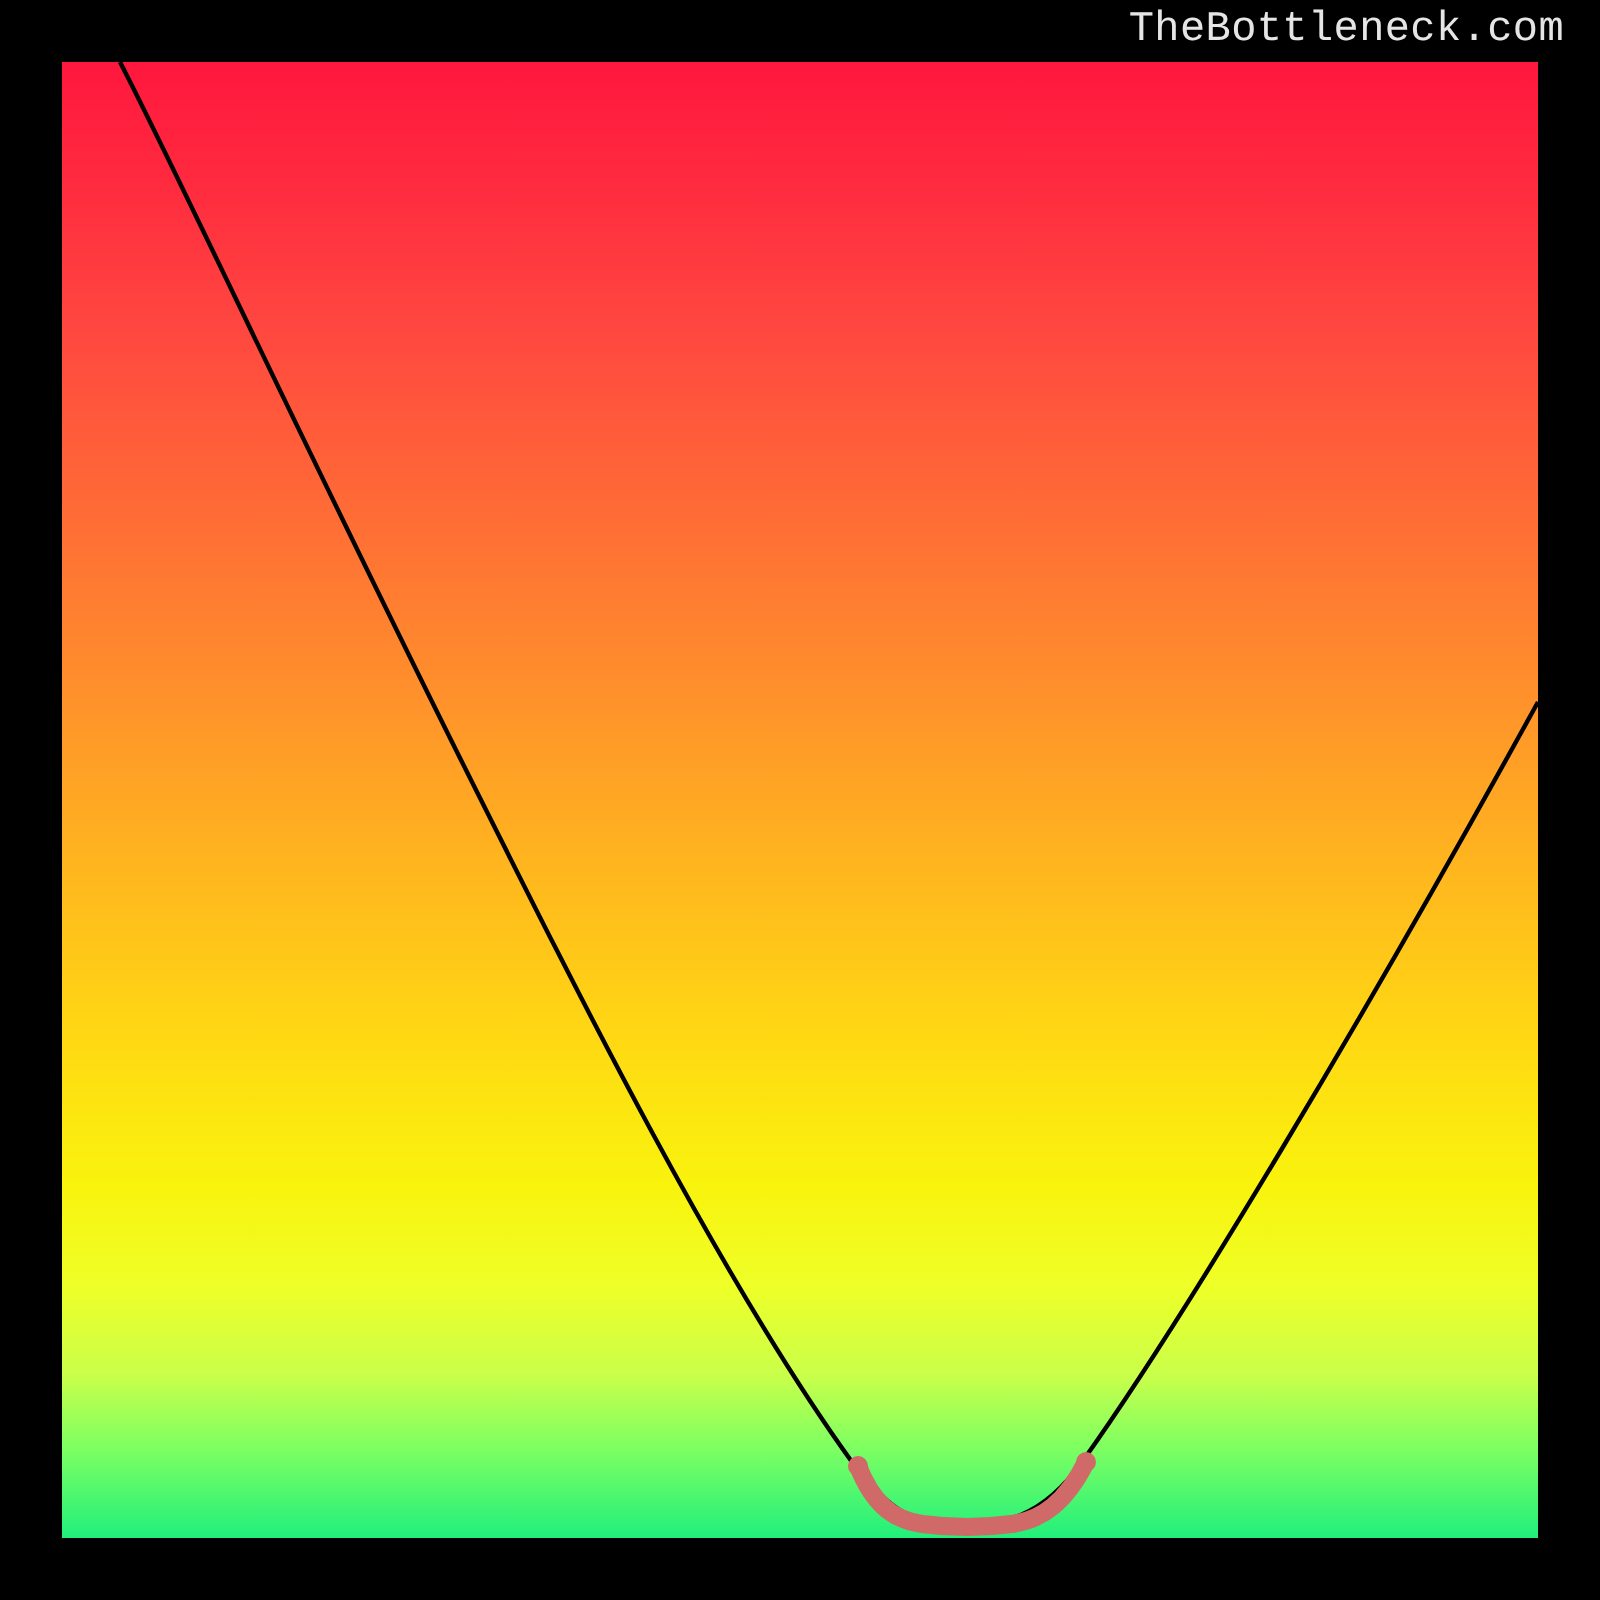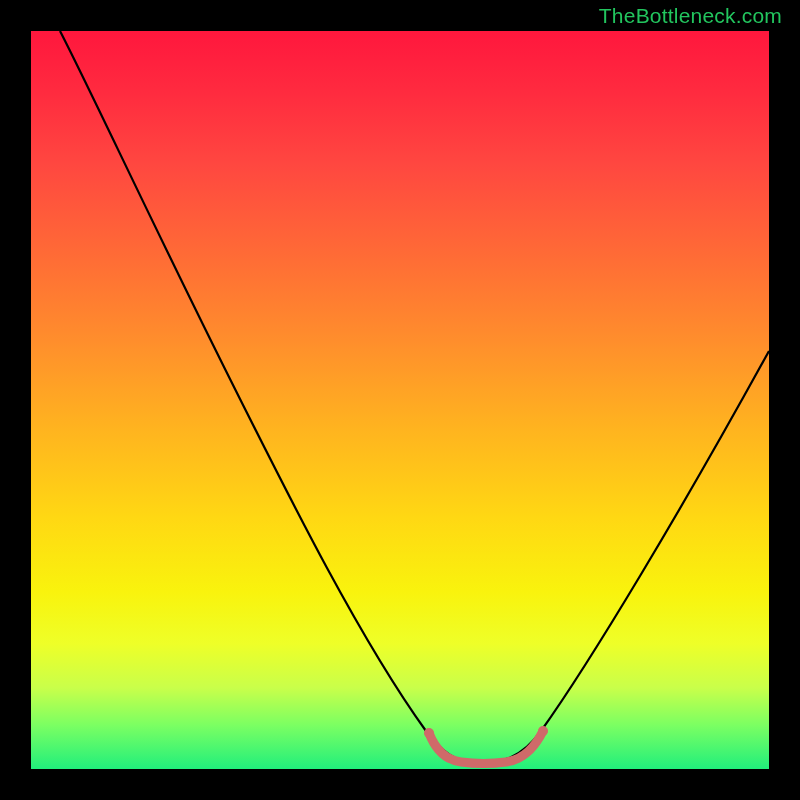--- a/index.html
+++ b/index.html
@@ -14,24 +14,25 @@
   .outer-frame {
     width: 800px;
     height: 800px;
     background: #000;
     position: relative;
   }
   .watermark {
     position: absolute;
     top: 4px;
     right: 18px;
-    color: #22c55e;
+    color: #e5e5e5;
     font-size: 21px;
     font-weight: 500;
     letter-spacing: 0.2px;
+    font-family: Liberation Mono, monospace;
   }
   .plot-area {
     position: absolute;
     left: 31px;
     top: 31px;
     width: 738px;
     height: 738px;
     overflow: hidden;
   }
   .spectrum {

